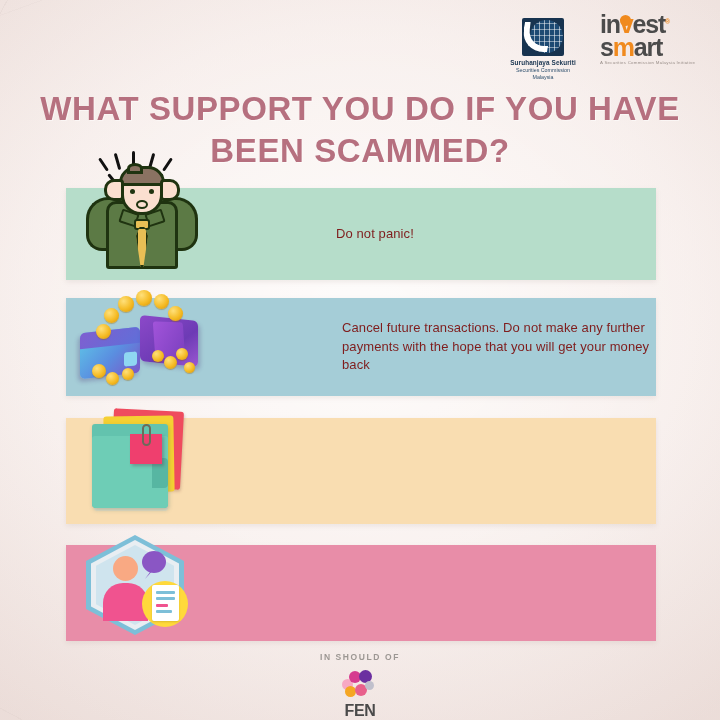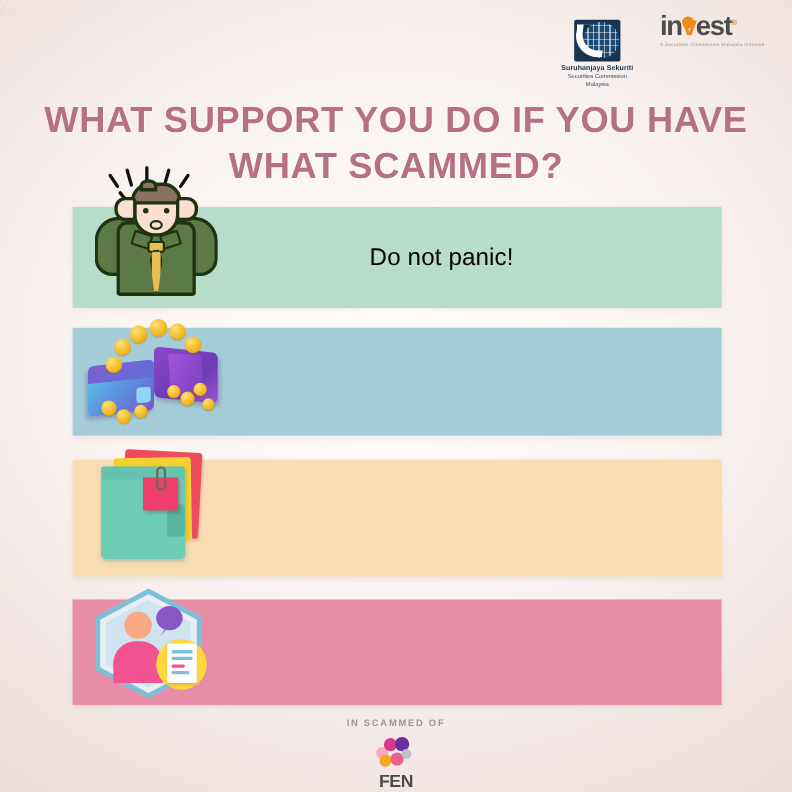--- a/index.html
+++ b/index.html
@@ -57,21 +57,21 @@
 
   
   .title { position:absolute; top:88px; left:0; width:720px; text-align:center;
            color:#b6707f; font-weight:bold; font-size:33px; letter-spacing:.6px;
            line-height:1.27; text-shadow:1px 1px 0 rgba(255,255,255,.5); }
 
   
   .card { position:absolute; display:flex; align-items:center;
           box-shadow:0 2px 5px rgba(150,120,115,.13); }
   .card .art { position:relative; flex:0 0 auto; }
-  .card .txt { font-size:22px; color:#000000; line-height:1.42; letter-spacing:.1px; }
+  .card .txt { font-size:13px; color:#7f1d1d; line-height:1.42; letter-spacing:.1px; }
 
   #card-1 { left:66px; top:188px; width:590px; height:92px; background:#b6ddca; }
   #card-2 { left:66px; top:298px; width:590px; height:98px; background:#a5cdd7; }
   #card-3 { left:66px; top:418px; width:590px; height:106px; background:#f9ddb1; }
   #card-4 { left:66px; top:545px; width:590px; height:96px; background:#e88da8; }
 
   #card-1 .txt { margin-left:146px; }
   #card-2 .txt { margin-left:146px; }
   #card-3 .txt { margin-left:146px; }
   #card-4 .txt { margin-left:146px; }
@@ -204,27 +204,28 @@
         <div class="sc-swoosh"></div>
       </div>
       <div class="sc-t1">Suruhanjaya Sekuriti</div>
       <div class="sc-t2">Securities Commission</div>
       <div class="sc-t3">Malaysia</div>
     </div>
 
     <div class="logo-is">
       <div class="is-dot"></div>
       <div class="is-w1"><span>in</span><span class="sw">v</span><span>est</span><span class="is-reg">®</span></div>
+      <div class="is-w2"><span>s</span><span class="sw">m</span><span>art</span></div>
       <div class="is-tag">A Securities Commission Malaysia Initiative</div>
     </div>
   </div>
 
   <div class="title">
     <div>WHAT SUPPORT YOU DO IF YOU HAVE</div>
-    <div>WHAT SCAMMED?</div>
+    <div>BEEN SCAMMED?</div>
   </div>
 
   <div class="card" id="card-1">
     <div class="art art1">
       <div class="a1-st" style="left:22px;top:4px;height:15px;transform:rotate(-34deg)"></div>
       <div class="a1-st" style="left:36px;top:0px;height:17px;transform:rotate(-16deg)"></div>
       <div class="a1-st" style="left:52px;top:-2px;height:17px;"></div>
       <div class="a1-st" style="left:70px;top:0px;height:17px;transform:rotate(16deg)"></div>
       <div class="a1-st" style="left:86px;top:4px;height:15px;transform:rotate(34deg)"></div>
       <div class="a1-st" style="left:30px;top:20px;height:10px;transform:rotate(-40deg)"></div>
@@ -262,20 +263,21 @@
       <div class="coin" style="left:78px;top:8px;width:15px;height:15px;"></div>
       <div class="coin" style="left:92px;top:20px;width:15px;height:15px;"></div>
       <div class="coin" style="left:16px;top:78px;width:14px;height:14px;"></div>
       <div class="coin" style="left:30px;top:86px;width:13px;height:13px;"></div>
       <div class="coin" style="left:46px;top:82px;width:12px;height:12px;"></div>
       <div class="coin" style="left:76px;top:64px;width:12px;height:12px;"></div>
       <div class="coin" style="left:88px;top:70px;width:13px;height:13px;"></div>
       <div class="coin" style="left:100px;top:62px;width:12px;height:12px;"></div>
       <div class="coin" style="left:108px;top:76px;width:11px;height:11px;"></div>
     </div>
+    <div class="txt">Cancel future transactions.  Do not make any further payments with the hope that you will get your money back</div>
   </div>
 
   <div class="card" id="card-3">
     <div class="art art3">
       <div class="f-red"></div>
       <div class="f-yel"></div>
       <div class="f-base"></div>
       <div class="f-main"></div>
       <div class="f-main-front"></div>
       <div class="f-tab"></div>
@@ -295,21 +297,21 @@
       <div class="p-circ"></div>
       <div class="p-doc"></div>
       <div class="p-line" style="left:76px;top:62px;width:19px;"></div>
       <div class="p-line" style="left:76px;top:68px;width:19px;"></div>
       <div class="p-line r" style="left:76px;top:75px;width:12px;"></div>
       <div class="p-line" style="left:76px;top:81px;width:16px;"></div>
     </div>
   </div>
 
   <div class="footer">
-    <div class="f-sup">IN SCAMMED OF</div>
+    <div class="f-sup">IN SHOULD OF</div>
     <div class="fen-row">
       <div class="fen-art">
         <div class="fen-s" style="left:2px;top:10px;width:11px;height:11px;background:#f7a8c4;border-radius:50%;"></div>
         <div class="fen-s" style="left:9px;top:2px;width:12px;height:12px;background:#d63b8f;border-radius:50%;"></div>
         <div class="fen-s" style="left:19px;top:1px;width:13px;height:13px;background:#6b2fa0;border-radius:50%;"></div>
         <div class="fen-s" style="left:5px;top:17px;width:11px;height:11px;background:#f5a623;border-radius:50%;"></div>
         <div class="fen-s" style="left:15px;top:15px;width:12px;height:12px;background:#e8608c;border-radius:50%;"></div>
         <div class="fen-s" style="left:25px;top:12px;width:9px;height:9px;background:#c0c0cc;border-radius:50%;"></div>
       </div>
       <div class="fen-txt">FEN</div>

